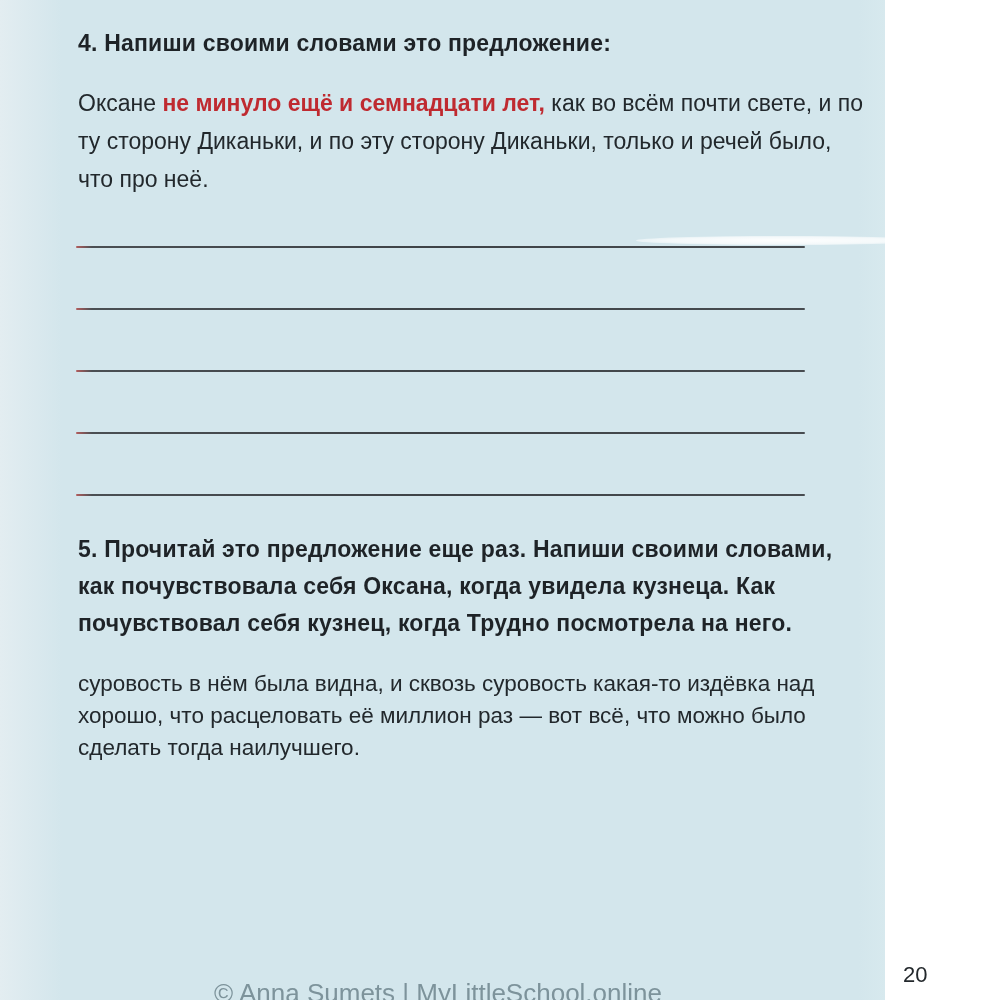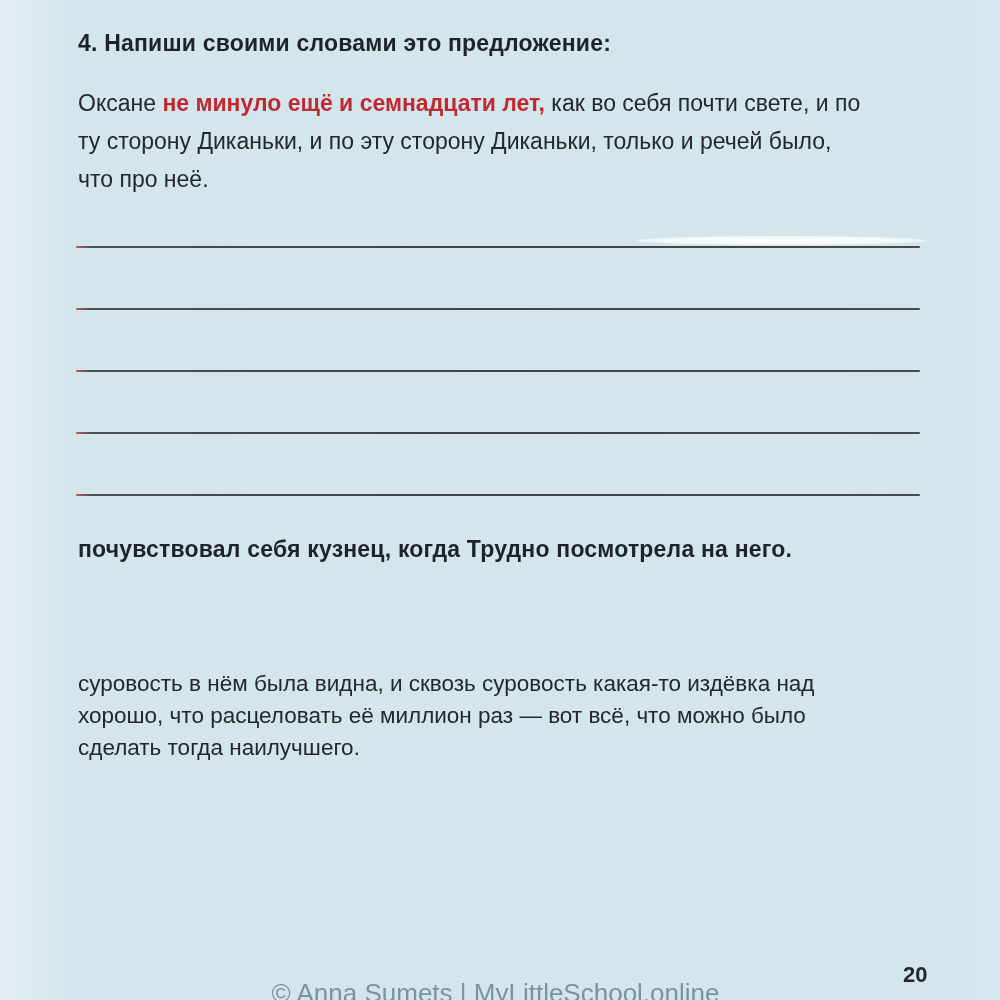--- a/index.html
+++ b/index.html
@@ -3,21 +3,21 @@
 <meta charset="utf-8">
 <style>
   html, body { margin: 0; padding: 0; }
   body {
     width: 1000px; height: 1000px;
     font-family: "Liberation Sans", sans-serif;
     overflow: hidden;
   }
   .page {
     position: relative;
-    width: 1000px; height: 1000px;
+    width: 885px; height: 1000px;
     background: linear-gradient(90deg, #e3edf1 0%, #d3e6ec 7%, #d3e6ec 97%, #d7e9ee 100%);
     color: #20262a;
   }
   .abs { position: absolute; }
   .h4-heading {
     left: 78px; top: 30px;
     font-size: 23px; font-weight: 700;
     letter-spacing: 0.2px;
     white-space: nowrap;
     color: #1e2327;
@@ -62,47 +62,49 @@
     transform: translateX(-51%);
     font-size: 26px;
     color: #7d939b;
     text-decoration-color: rgba(125,147,155,0.75);
     text-underline-offset: 3px;
     white-space: nowrap;
     margin-top: 14px;
   }
   .page-number {
     left: 903px; top: 962px;
-    font-size: 22px; font-weight: 700;
+    font-size: 22px; font-weight: 400;
     color: #23282c;
   }
 </style>
 </head>
 <body>
 
 <div class="page">
 
   <div class="abs h4-heading">4. Напиши своими словами это предложение:</div>
 
   <div class="abs quote1">
-    <div class="line"><span>Оксане </span><span class="hl" style="color: rgb(191, 42, 48);">не минуло ещё и семнадцати лет,</span><span> как во себя почти свете, и по</span></div>
+    <div class="line"><span>Оксане </span><span class="hl" style="color: rgb(191, 42, 48);">не минуло ещё и семнадцати лет,</span><span> как во всём почти свете, и по</span></div>
     <div class="line">ту сторону Диканьки, и по эту сторону Диканьки, только и речей было,</div>
     <div class="line">что про неё.</div>
   </div>
 
   <div class="abs answer-lines">
       <div class="rule"></div>
       <div class="rule"></div>
       <div class="rule"></div>
       <div class="rule"></div>
       <div class="rule"></div>
     </div>
   <div class="abs flare"></div>
 
   <div class="abs h5-heading">
+    <div class="line">5. Прочитай это предложение еще раз. Напиши своими словами,</div>
+    <div class="line">как почувствовала себя Оксана, когда увидела кузнеца. Как</div>
     <div class="line">почувствовал себя кузнец, когда Трудно посмотрела на него.</div>
   </div>
 
   <div class="abs quote2">
     <div class="line">суровость в нём была видна, и сквозь суровость какая-то издёвка над</div>
     <div class="line">хорошо, что расцеловать её миллион раз — вот всё, что можно было</div>
     <div class="line">сделать тогда наилучшего.</div>
   </div>
 
   <div class="abs footer-credit">© Anna Sumets | MyLittleSchool.online</div>

